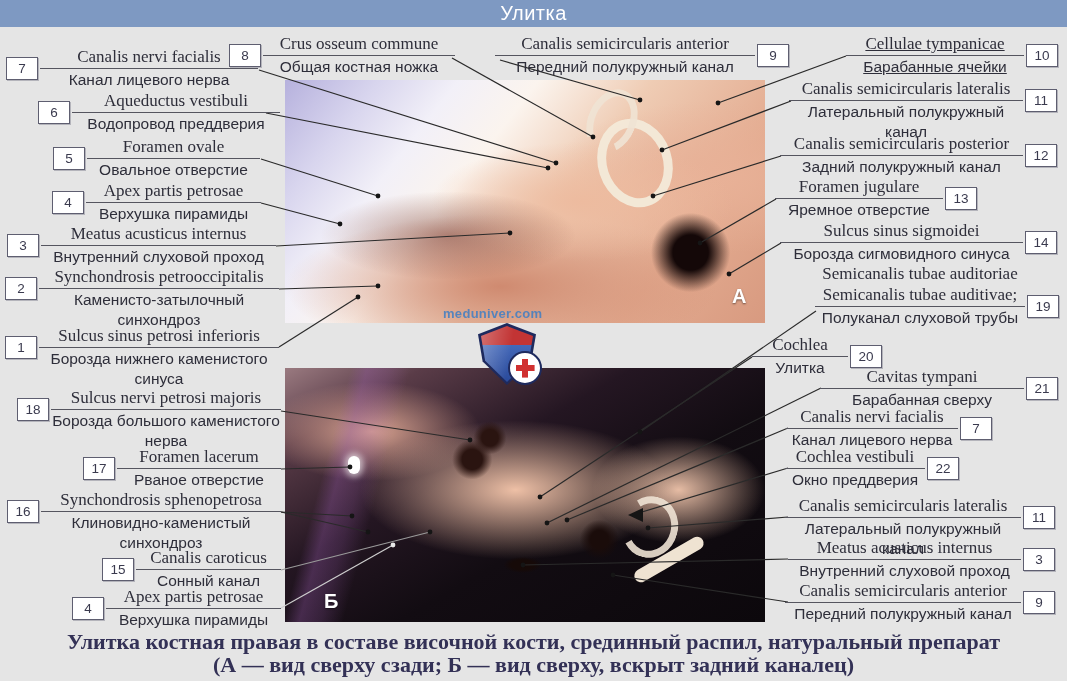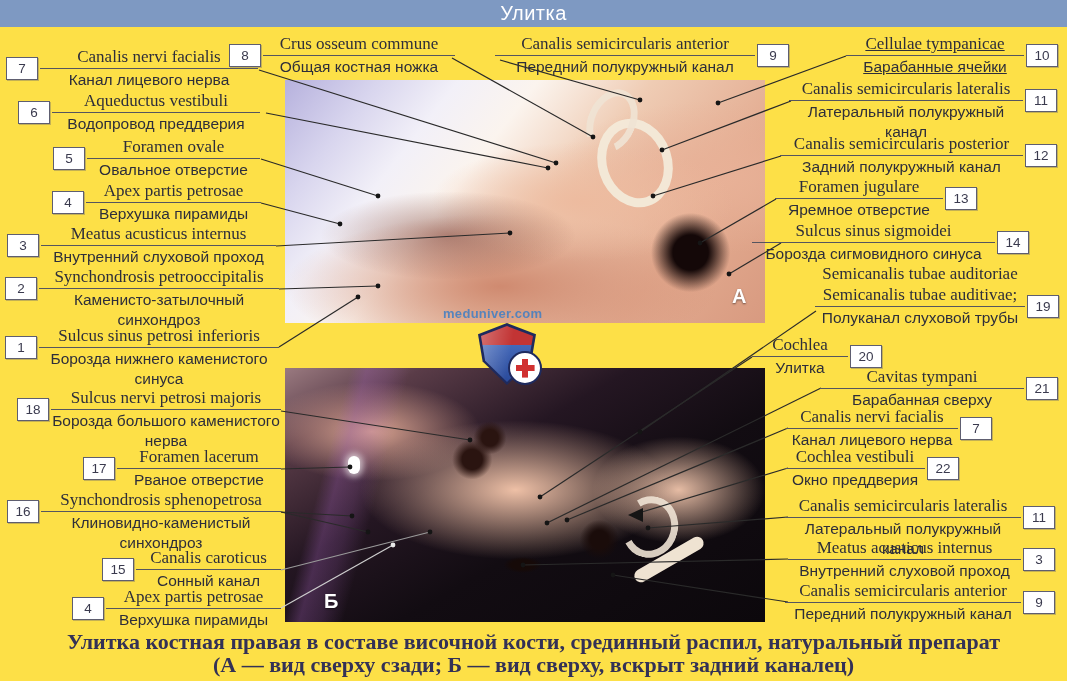--- a/index.html
+++ b/index.html
@@ -1,16 +1,16 @@
 <!DOCTYPE html>
 <html><head>
 <meta charset="utf-8">
 <style>
   html,body{margin:0;padding:0;background:#fff;}
-  #canvas{position:relative;width:1067px;height:681px;background:#fde047;overflow:hidden;
+  #canvas{position:relative;width:1067px;height:681px;background:#e5e5e5;overflow:hidden;
           font-family:"Liberation Sans",sans-serif;}
   
   .titlebar{position:absolute;left:0;top:0;width:1067px;height:27px;background:#7e99c2;
             color:#fff;font-size:20px;line-height:27px;text-align:center;letter-spacing:.5px;}
   
   .photo{position:absolute;left:285px;width:480px;overflow:hidden;}
   #photoA{top:80px;height:243px;
     background:
       radial-gradient(circle at 84.5% 71%, #140808 0%, #140808 4%, rgba(20,8,8,0) 9%),
       radial-gradient(ellipse 38% 26% at 34% 64%, rgba(110,45,35,.5), rgba(110,45,35,0) 70%),
@@ -169,21 +169,21 @@
     <div class="rus">Передний полукружный канал</div>
   </div>
 
   <div class="label" style="left:40px;top:46px;width:218px;">
     <div class="lat">Canalis nervi facialis</div>
     <div class="rule">
         <span class="numbox nb-left">7</span>
       </div>
     <div class="rus">Канал лицевого нерва</div>
   </div>
-  <div class="label" style="left:52px;top:90px;width:208px;">
+  <div class="label" style="left:72px;top:90px;width:208px;">
     <div class="lat">Aqueductus vestibuli</div>
     <div class="rule">
         <span class="numbox nb-left">6</span>
       </div>
     <div class="rus">Водопровод преддверия</div>
   </div>
   <div class="label" style="left:87px;top:136px;width:173px;">
     <div class="lat">Foramen ovale</div>
     <div class="rule">
         <span class="numbox nb-left">5</span>
@@ -275,21 +275,21 @@
       </div>
     <div class="rus">Задний полукружный канал</div>
   </div>
   <div class="label" style="left:775px;top:176px;width:168px;">
     <div class="lat">Foramen jugulare</div>
     <div class="rule">
         <span class="numbox nb-right">13</span>
       </div>
     <div class="rus">Яремное отверстие</div>
   </div>
-  <div class="label" style="left:752px;top:220px;width:243px;">
+  <div class="label" style="left:780px;top:220px;width:243px;">
     <div class="lat">Sulcus sinus sigmoidei</div>
     <div class="rule">
         <span class="numbox nb-right">14</span>
       </div>
     <div class="rus">Борозда сигмовидного синуса</div>
   </div>
   <div class="label" style="left:815px;top:263px;width:210px;">
     <div class="lat">Semicanalis tubae auditoriae</div>
     <div class="lat">Semicanalis tubae auditivae;</div>
     <div class="rule">

